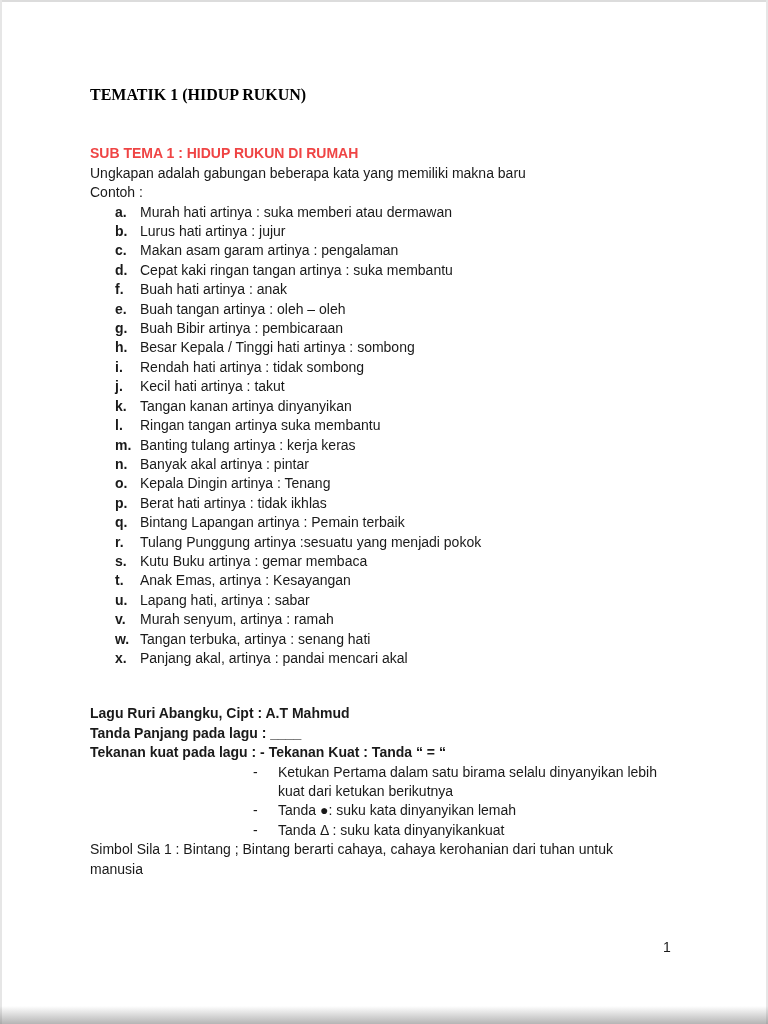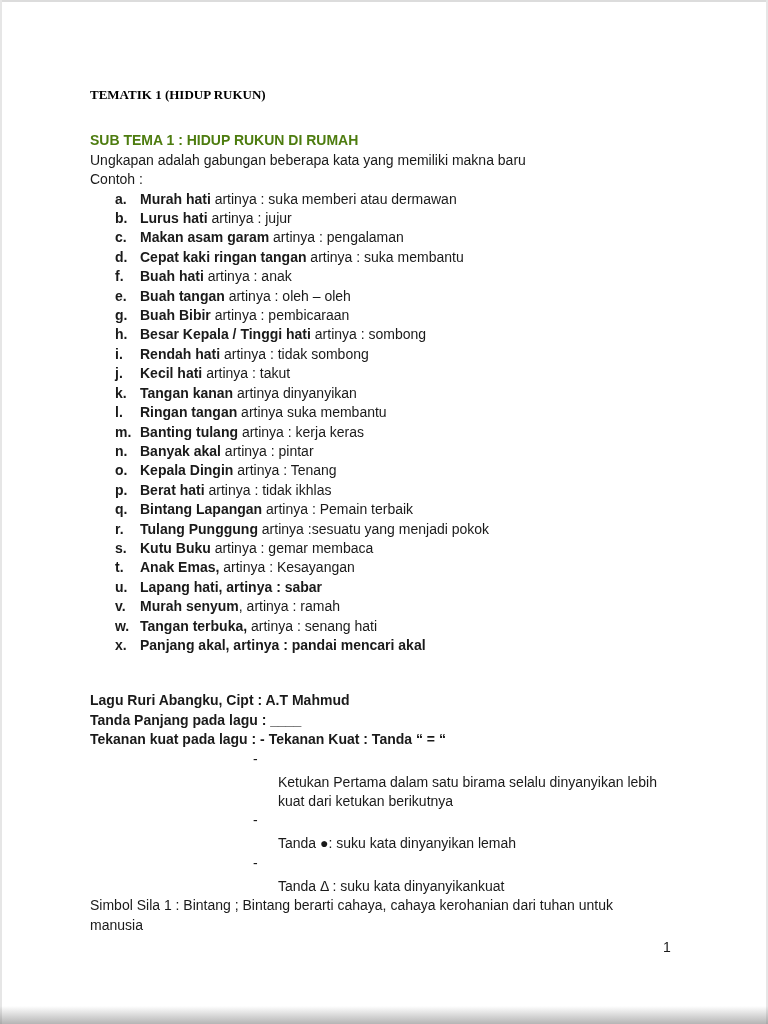--- a/index.html
+++ b/index.html
@@ -20,34 +20,34 @@
   .edge-left { position: absolute; top: 0; left: 0; bottom: 0; width: 2px; background: #e6e6e6; }
   .edge-right { position: absolute; top: 0; right: 0; bottom: 0; width: 2px; background: #e6e6e6; }
   .edge-bottom {
     position: absolute; left: 0; right: 0; bottom: 0; height: 18px;
     background: linear-gradient(to bottom, rgba(140,140,140,0) 0%, rgba(120,120,120,0.55) 100%);
   }
   .content { position: absolute; top: 85px; left: 90px; width: 578px; }
   .doc-title {
     font-family: "Liberation Serif", serif;
     font-weight: bold;
-    font-size: 13px;
+    font-size: 16px;
     color: #000000;
-    margin-bottom: 27px;
+    margin-bottom: 40px;
   }
-  .doc-subtitle { font-weight: bold; color: #4d7c0f; }
+  .doc-subtitle { font-weight: bold; color: #ef4444; }
   .idiom-list { margin-left: 25px; }
   .idiom-letter { display: inline-block; width: 25px; font-weight: bold; }
-  .idiom-term { font-weight: bold; }
+  .idiom-term { font-weight: normal; }
   .song-section { margin-top: 36px; }
   .song-line { font-weight: bold; }
   .bullets { margin-left: 163px; }
   .bullet-row { display: flex; }
   .bullet-dash { flex: 0 0 25px; width: 25px; }
-  .bullet-text { width: 398px; margin-top: 23px; }
+  .bullet-text { width: 398px; }
   .closing-line.bold { font-weight: bold; }
   .page-number { position: absolute; top: 938px; left: 663px; }
 </style>
 </head>
 <body>
 
 <div class="page">
   <div class="edge-top"></div>
   <div class="edge-left"></div>
   <div class="edge-right"></div>

